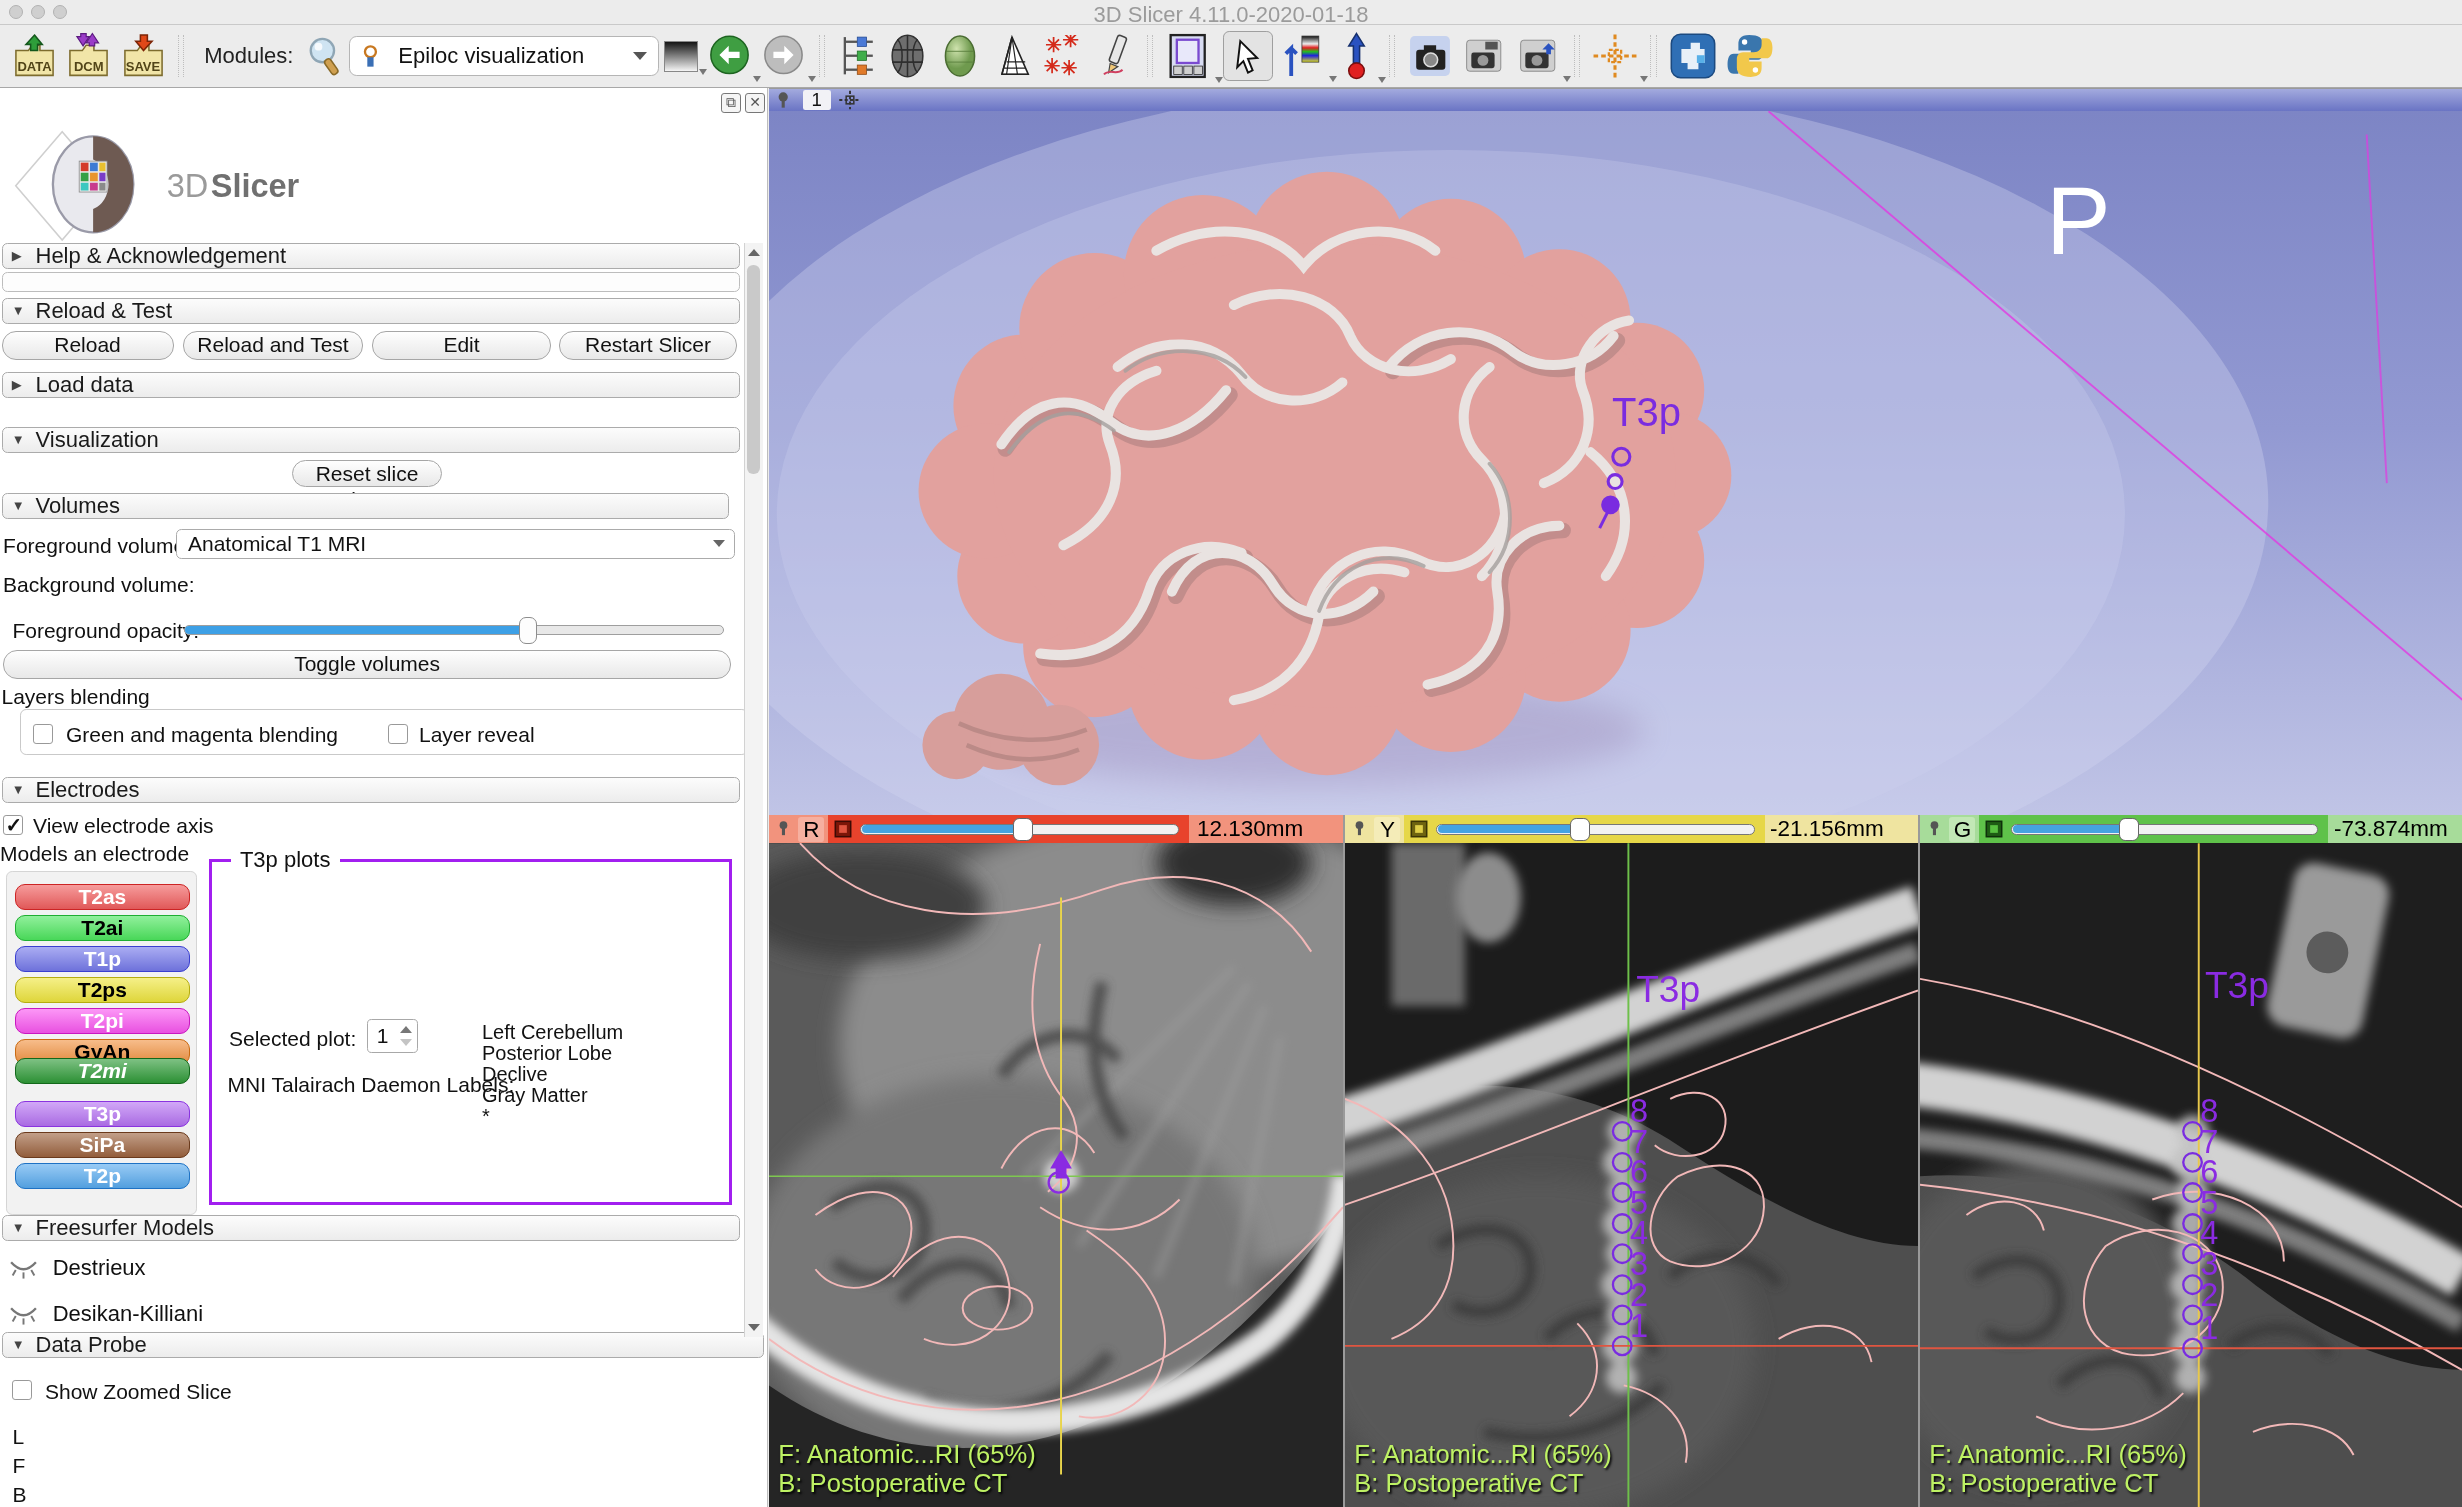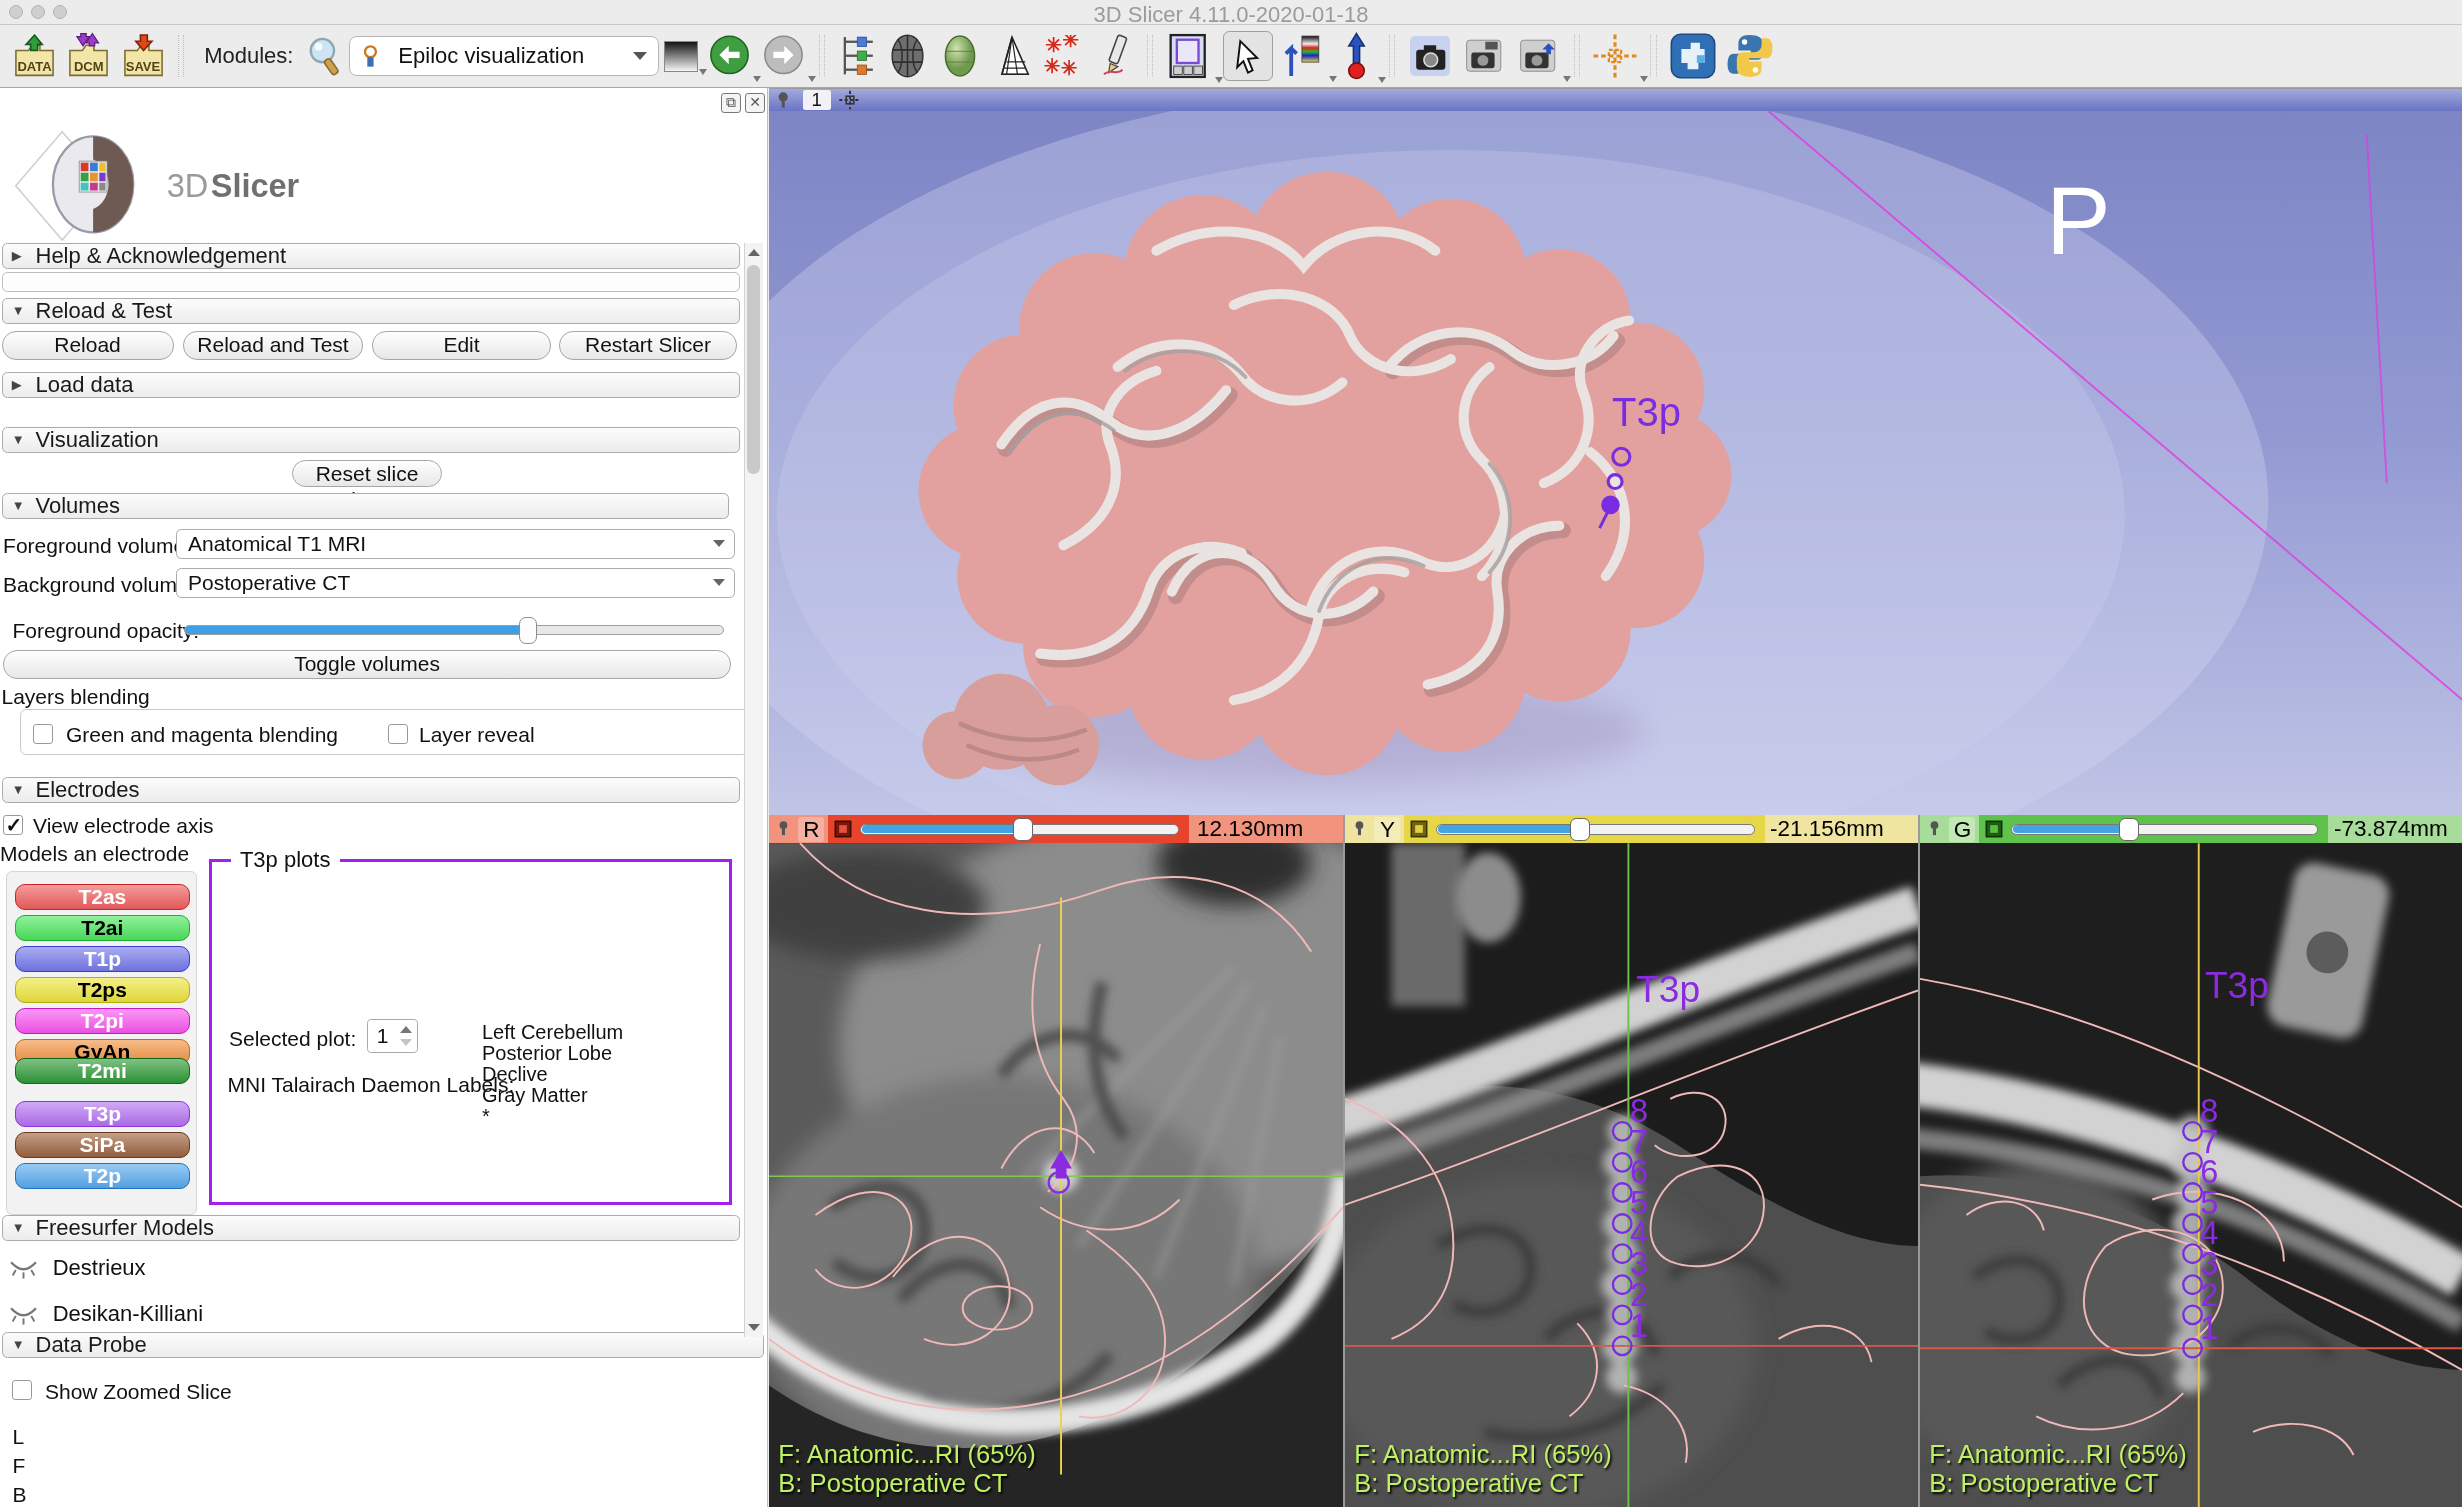--- a/index.html
+++ b/index.html
@@ -331,21 +331,20 @@
     <div class="btn" style="left:559px;top:243px;width:178px">Restart Slicer</div>
     <div class="hdr" style="top:284px"><span class="tri">▶</span><span>Load data</span></div>
 
     <div class="hdr" style="top:339px"><span class="tri">▼</span><span>Visualization</span></div>
     <div class="btn" style="left:292px;top:372px;width:150px;height:27px">Reset slice views</div>
     <div class="hdr" style="top:405px;width:727px"><span class="tri">▼</span><span>Volumes</span></div>
 
     <div class="lbl" style="left:3.1px;top:446px">Foreground volume:</div>
     <div class="combo" style="left:176px;top:441px;width:559px"><span>Anatomical T1 MRI</span><span class="caret"></span></div>
     <div class="lbl" style="left:3.1px;top:485px">Background volume:</div>
-    <div class="combo" style="left:176px;top:480px;width:559px"><span>Postoperative CT</span><span class="caret"></span></div>
 
     <div class="lbl" style="left:12.4px;top:531px">Foreground opacity:</div>
     <div class="sl-track" style="left:184px;top:537px;width:540px">
       <div class="sl-fill" style="width:64%"></div>
       <div class="sl-handle" style="left:62%"></div>
     </div>
     <div class="btn" style="left:3.1px;top:562px;width:728px">Toggle volumes</div>
     <div class="lbl" style="left:1.5px;top:597px">Layers blending</div>
     <div class="groupbox" style="left:20px;top:621px;width:728px;height:46px">
       <div class="cb" style="left:12.4px;top:14px"></div>
@@ -359,21 +358,21 @@
     <div class="lbl" style="left:33px;top:726px">View electrode axis</div>
     <div class="lbl" style="left:0px;top:754px">Models an electrode</div>
 
     <div class="el-list">
       <div class="el-btn" style="top: 12.4px; background-color: rgb(241, 95, 95); color: rgb(255, 255, 255); border-color: rgb(204, 36, 36);">T2as</div>
       <div class="el-btn" style="top: 43px; background-color: rgb(78, 231, 95); color: rgb(0, 0, 0); border-color: rgb(31, 174, 49);">T2ai</div>
       <div class="el-btn" style="top: 74px; background-color: rgb(118, 122, 235); color: rgb(255, 255, 255); border-color: rgb(58, 63, 208);">T1p</div>
       <div class="el-btn" style="top: 105px; background-color: rgb(239, 230, 63); color: rgb(0, 0, 0); border-color: rgb(181, 172, 16);">T2ps</div>
       <div class="el-btn" style="top: 136px; background-color: rgb(250, 87, 241); color: rgb(255, 255, 255); border-color: rgb(201, 24, 192);">T2pi</div>
       <div class="el-btn" style="top: 167px; background-color: rgb(242, 148, 67); color: rgb(0, 0, 0); border-color: rgb(201, 106, 18);">GyAn</div>
-      <div class="el-btn" style="top: 186px; background-color: rgb(47, 155, 56); color: rgb(255, 255, 255); border-color: rgb(19, 105, 27);">T2mi</div>
+      <div class="el-btn" style="top: 186px; background-color: rgb(47, 155, 56); color: rgb(255, 255, 255); border-color: rgb(19, 105, 27); font-style: italic;">T2mi</div>
       <div class="el-btn" style="top: 229px; background-color: rgb(182, 115, 243); color: rgb(255, 255, 255); border-color: rgb(138, 51, 224);">T3p</div>
       <div class="el-btn" style="top: 260px; background-color: rgb(157, 100, 64); color: rgb(255, 255, 255); border-color: rgb(107, 58, 28);">SiPa</div>
       <div class="el-btn" style="top: 291px; background-color: rgb(89, 171, 239); color: rgb(255, 255, 255); border-color: rgb(31, 114, 196);">T2p</div>
     </div>
 
     <div class="plotbox" style="border-color: rgb(162, 31, 240);">
       <span class="gtitle">T3p plots</span>
       <div class="lbl" style="left:17px;top:165px">Selected plot:</div>
       <div class="spin" style="left:155px;top:157px">
         <span class="val">1</span>

